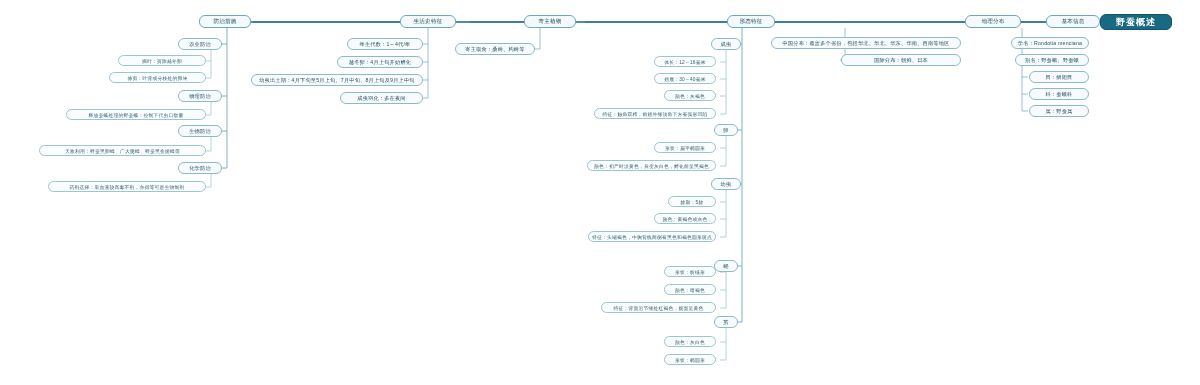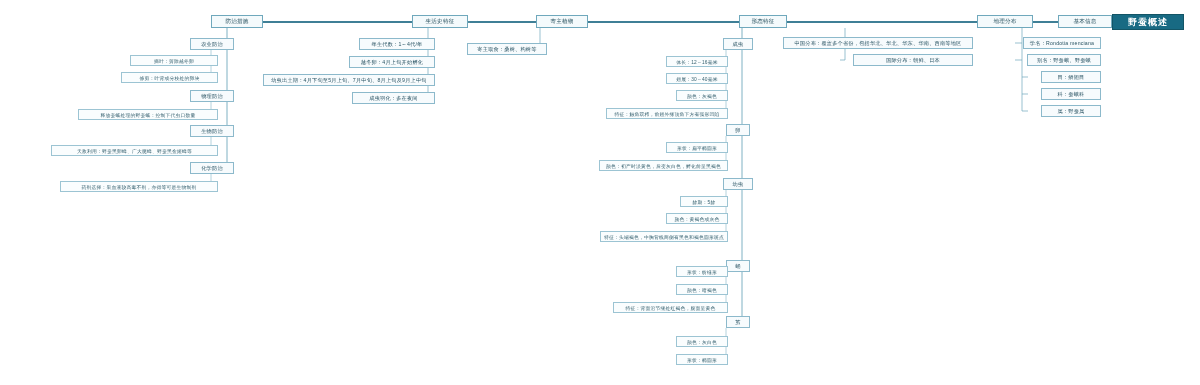--- a/index.html
+++ b/index.html
@@ -25,23 +25,22 @@
     height: 385px;
     pointer-events: none;
   }
   .node {
     position: absolute;
     box-sizing: border-box;
     display: flex;
     align-items: center;
     justify-content: center;
     white-space: nowrap;
-    border-radius: 0;
+    border-radius: 6px;
     letter-spacing: 0.2px;
-    margin-left: 12px;
   }
   
   .node.root {
     background: #186a83;
     border: 1px solid #135566;
     color: #ffffff;
     font-size: 9px;
     font-weight: bold;
     height: 16px;
     letter-spacing: 1px;

